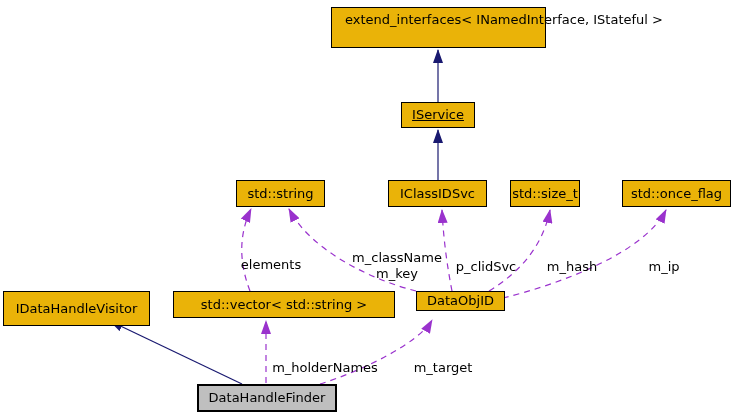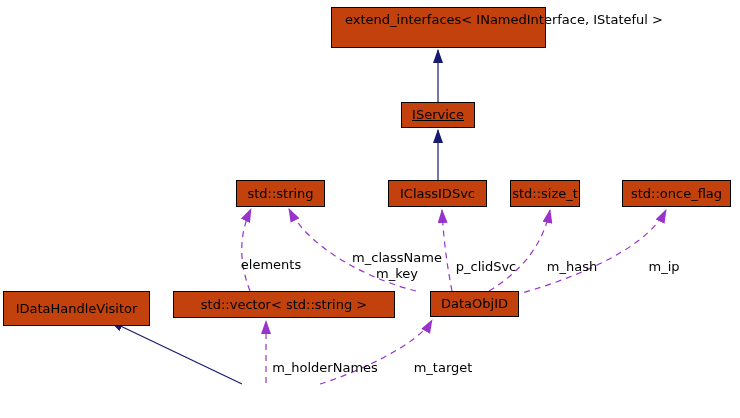--- a/index.html
+++ b/index.html
@@ -10,21 +10,21 @@
     background: #ffffff;
     font-family: "DejaVu Sans", sans-serif;
     font-size: 13px;
     color: #000000;
     overflow: hidden;
   }
   svg.edges { position: absolute; left: 0; top: 0; }
   .node {
     position: absolute;
     box-sizing: border-box;
-    background: #c2410c;
+    background: #eab308;
     border: 1px solid #000000;
     display: flex;
     align-items: center;
     justify-content: center;
     text-align: center;
     white-space: nowrap;
     line-height: 16px;
     cursor: default;
   }
   .node.multiline {
@@ -87,22 +87,23 @@
   <div class="node" style="left:388px; top:180px; width:99px; height:27px;">IClassIDSvc</div>
 
   <div class="node" style="left:510px; top:180px; width:70px; height:27px;">std::size_t</div>
 
   <div class="node" style="left:622px; top:180px; width:109px; height:27px;">std::once_flag</div>
 
   <div class="node" style="left:3px; top:291px; width:147px; height:35px;">IDataHandleVisitor</div>
 
   <div class="node" style="left:173px; top:291px; width:222px; height:27px;">std::vector&lt; std::string &gt;</div>
 
-  <div class="node" style="left:430px; top:291px; width:89px; height:26px;">DataObjID</div>
+  <div class="node" style="left:416px; top:291px; width:89px; height:20px;">DataObjID</div>
 
+  <div class="node focus" style="left:197px; top:384px; width:140px; height:28px;">DataHandleFinder</div>
 
   <div class="edge-label" style="left:271px; top:240px;">elements</div>
 
   <div class="edge-label" style="left:397px; top:233px;">
     <span>m_className</span>
     <span>m_key</span>
   </div>
 
   <div class="edge-label" style="left:486px; top:242px;">p_clidSvc</div>
 

